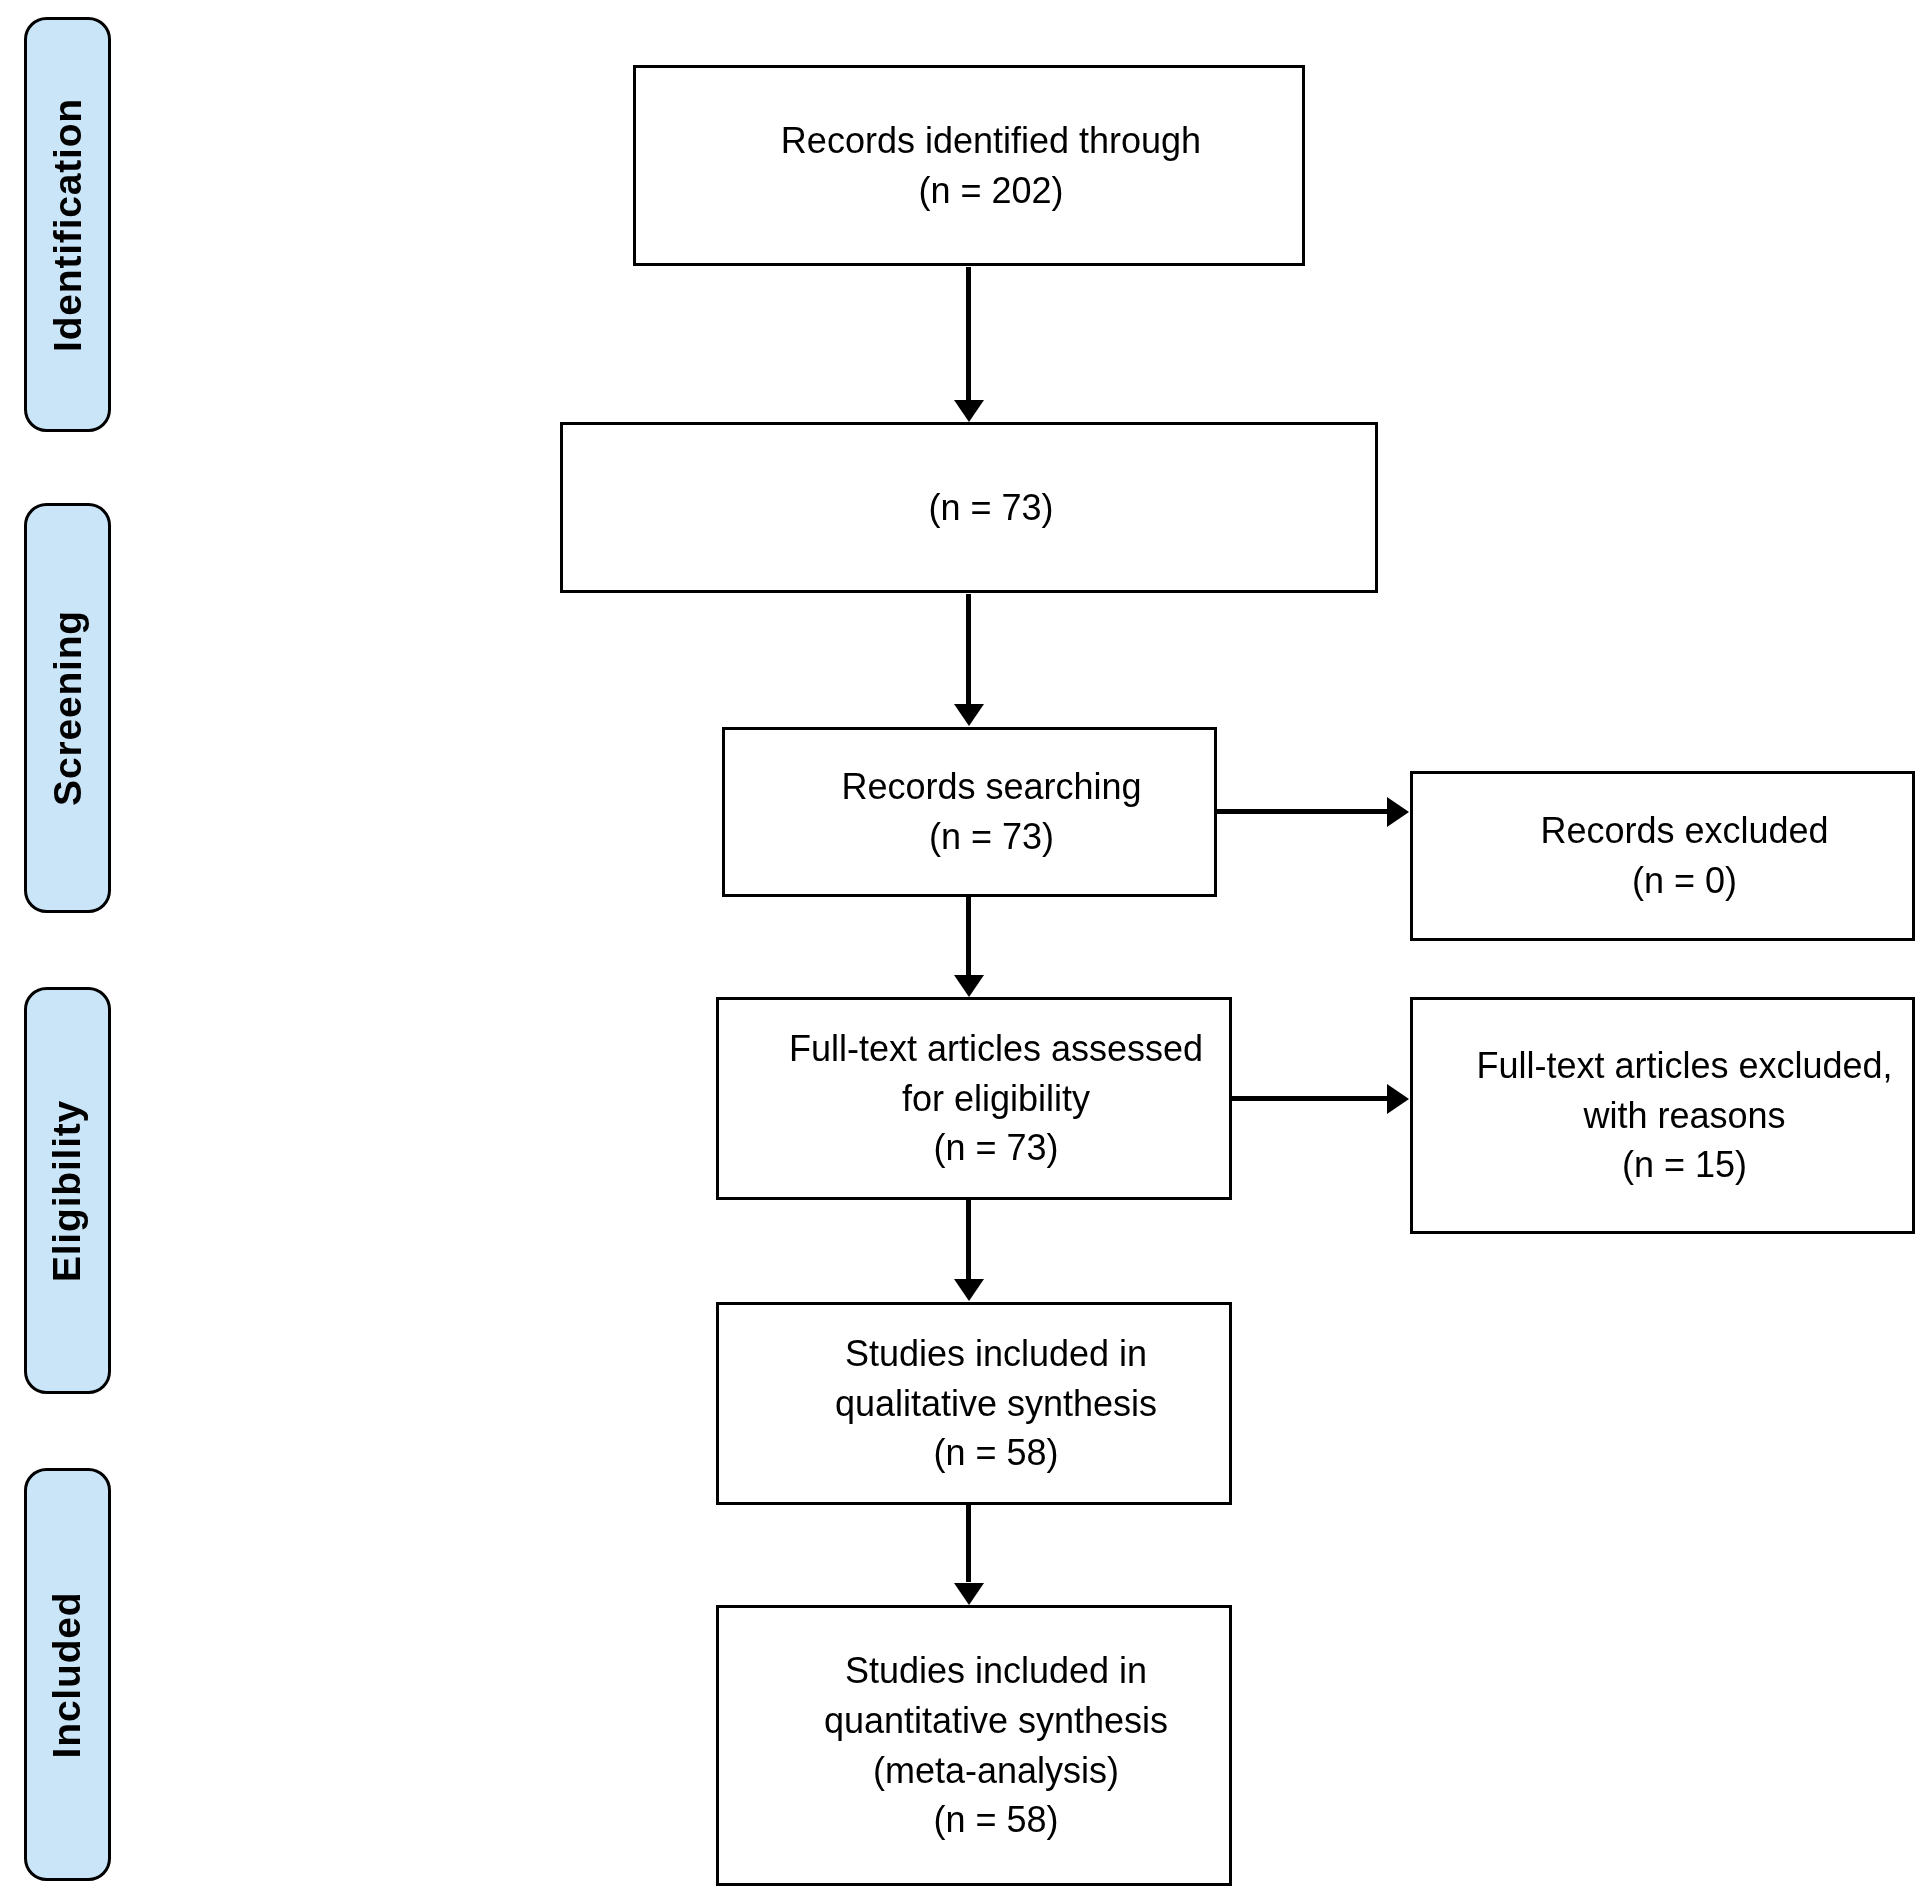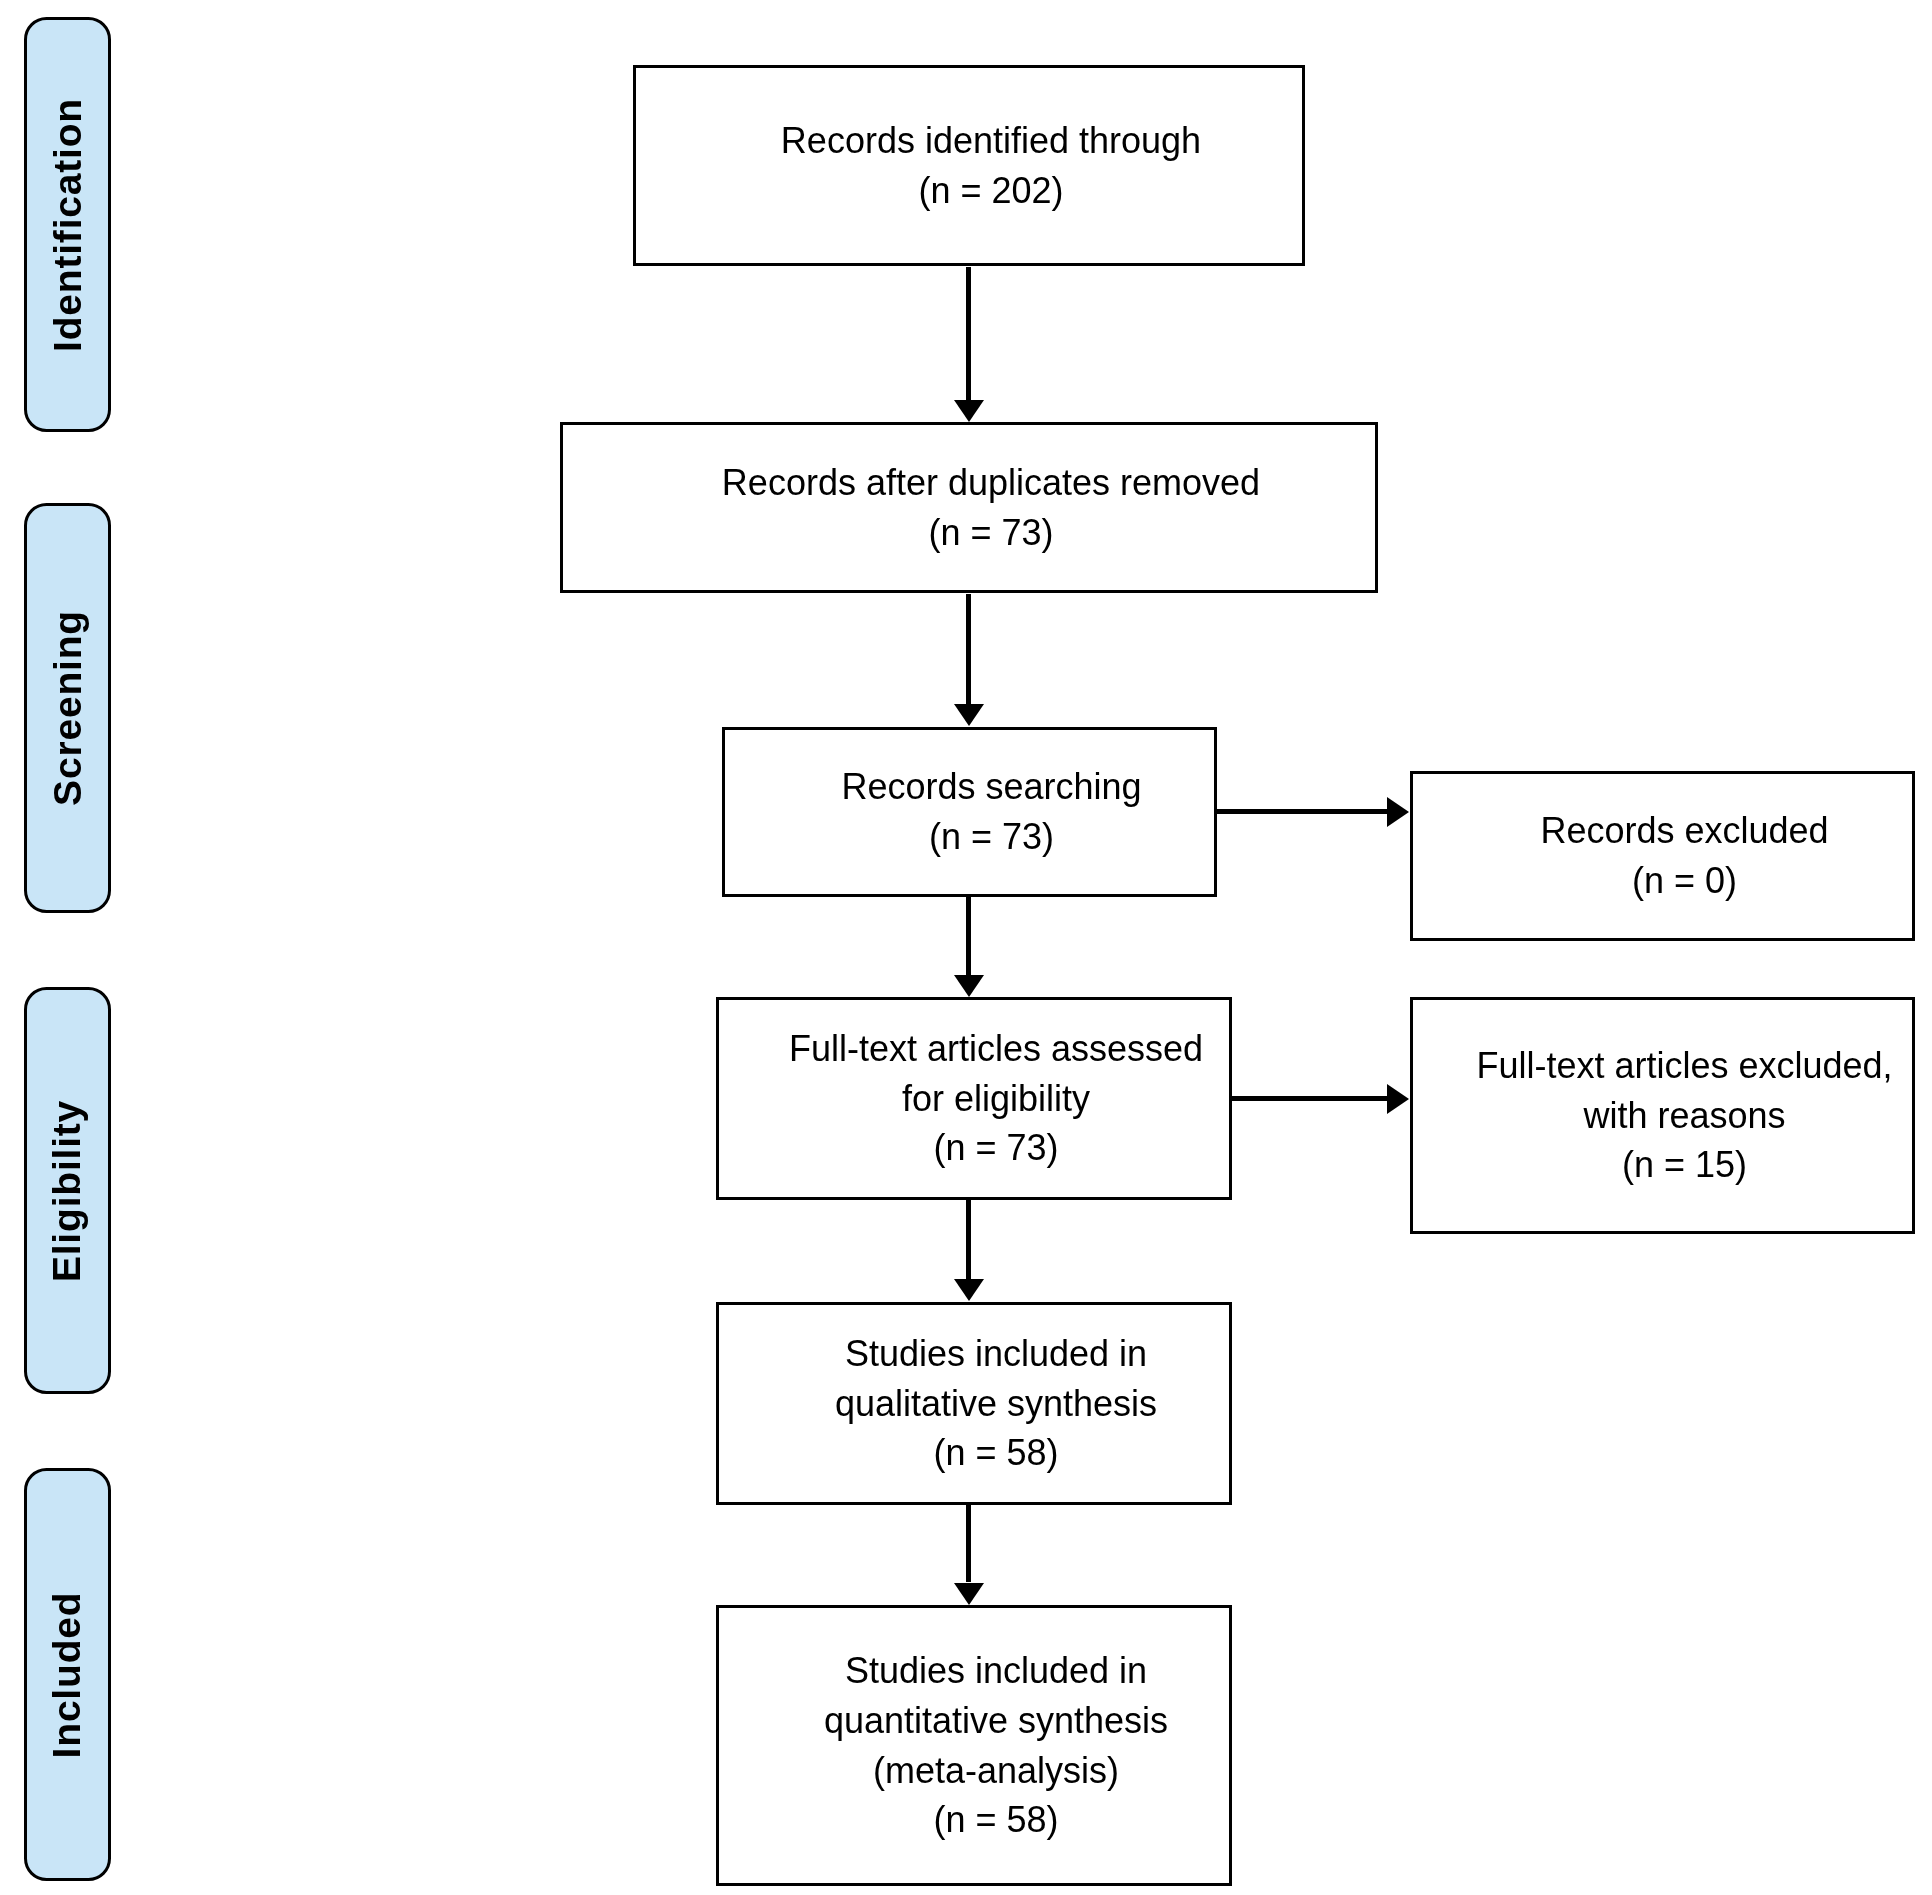--- a/index.html
+++ b/index.html
@@ -77,21 +77,20 @@
   <div class="stage" style="left:24px; top:1468px; width:87px; height:413px;">
     <span class="stage-label">Included</span>
   </div>
 
   <div class="node" style="left:633px; top:65px; width:672px; height:201px;">
     <div>Records identified through</div>
     <div>(n = 202)</div>
   </div>
 
   <div class="node" style="left:560px; top:422px; width:818px; height:171px;">
-    <div>Records after duplicates removed</div>
     <div>(n = 73)</div>
   </div>
 
   <div class="node" style="left:722px; top:727px; width:495px; height:170px;">
     <div>Records searching</div>
     <div>(n = 73)</div>
   </div>
 
   <div class="node" style="left:1410px; top:727px; width:505px; height:170px;margin-top:44px;">
     <div>Records excluded</div>

